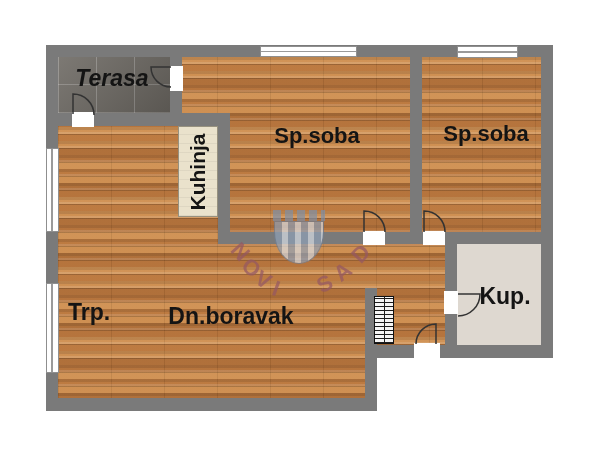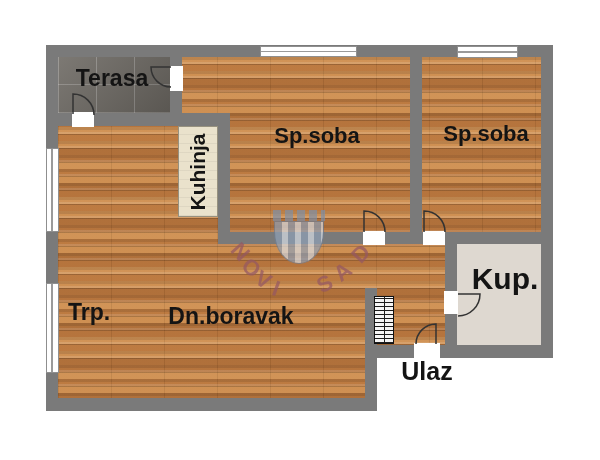--- a/index.html
+++ b/index.html
@@ -65,27 +65,27 @@
   .arcs{left:0;top:0;width:600px;height:460px;z-index:6;pointer-events:none;}
 
   
   .radiator{left:374px;top:296px;width:20px;height:48px;background:#f5f5f5;border:1px solid #111;z-index:6;
     background-image:
       repeating-linear-gradient(0deg, #1c1c1c 0 1px, rgba(0,0,0,0) 1px 4px),
       linear-gradient(90deg, rgba(0,0,0,0) 0 9px, #1c1c1c 9px 10px, rgba(0,0,0,0) 10px);}
 
   
   .lbl{transform:translate(-50%,-50%);color:#141414;font-weight:700;white-space:nowrap;z-index:8;}
-  .l-terasa{left:112px;top:78px;font-size:23px;}
+  .l-terasa{left:112px;top:78px;font-size:23px;font-style:italic;}
   .l-sp1{left:317px;top:136px;font-size:22px;}
   .l-sp2{left:486px;top:134px;font-size:22px;}
   .l-kuhinja{left:198px;top:172px;font-size:21px;transform:translate(-50%,-50%) rotate(-90deg);}
   .l-trp{left:89px;top:312px;font-size:23px;}
   .l-dn{left:231px;top:316px;font-size:23px;}
-  .l-kup{left:505px;top:279px;font-size:30px;}
+  .l-kup{left:505px;top:296px;font-size:23px;}
   .l-ulaz{left:427px;top:371px;font-size:25px;}
 
   
   .wm{z-index:7;pointer-events:none;}
   .wm-line{transform:translate(-50%,-50%);font-weight:700;color:rgba(154,96,106,.62);white-space:nowrap;}
   .wm1{left:300px;top:172px;font-size:25px;letter-spacing:4px;}
   .wm2{left:296px;top:196px;font-size:25px;letter-spacing:2px;}
   .wl{position:absolute;font-weight:700;font-size:22px;color:rgba(148,88,98,.72);transform-origin:center;}
   .nl0{left:240px;top:252px;transform:translate(-50%,-50%) rotate(48deg);}
   .nl1{left:251px;top:268px;transform:translate(-50%,-50%) rotate(38deg);}
@@ -207,21 +207,20 @@
 
   <div class="radiator"></div>
 
   <div class="lbl l-terasa">Terasa</div>
   <div class="lbl l-sp1">Sp.soba</div>
   <div class="lbl l-sp2">Sp.soba</div>
   <div class="lbl l-kuhinja">Kuhinja</div>
   <div class="lbl l-trp">Trp.</div>
   <div class="lbl l-dn">Dn.boravak</div>
   <div class="lbl l-kup">Kup.</div>
-  <div class="lbl l-ulaz">Ulaz</div>
 
   <div class="wm shield">
     <div class="shield-top"></div>
     <div class="shield-body"></div>
   </div>
   <div class="wm">
       <span class="wl nl0">N</span>
       <span class="wl nl1">O</span>
       <span class="wl nl2">V</span>
       <span class="wl nl3">I</span>

